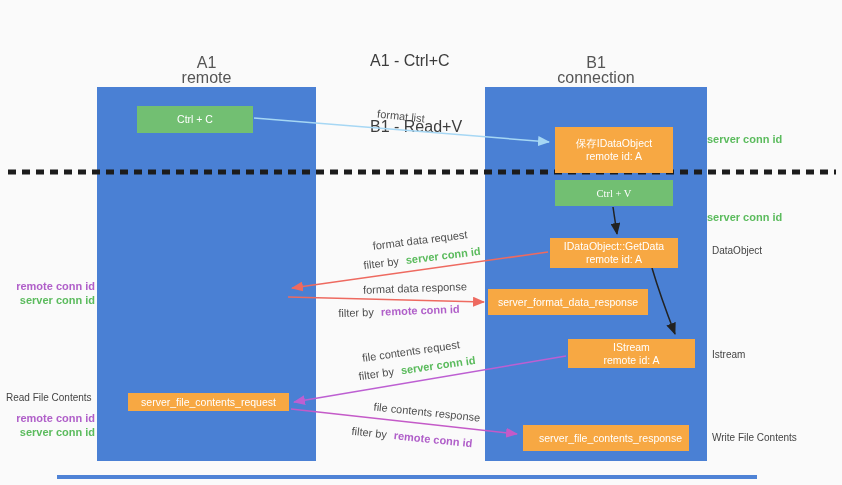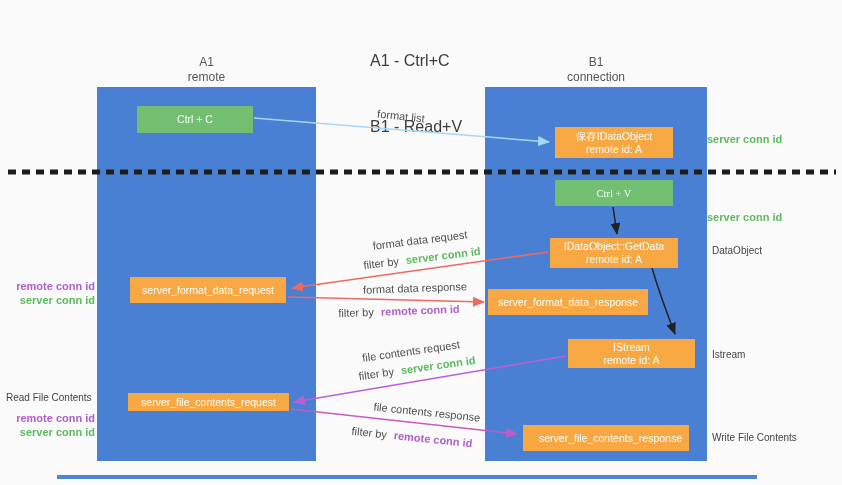--- a/index.html
+++ b/index.html
@@ -6,21 +6,21 @@
   .stage{
     position:relative;width:842px;height:485px;overflow:hidden;
     background:#fafafa;font-family:"Liberation Sans",sans-serif;
   }
   .title{
     position:absolute;left:370px;top:6px;
     font-size:16px;line-height:22px;color:#3c3c3c;white-space:pre;
   }
   .col-header{
     position:absolute;top:55px;text-align:center;
-    font-size:12px;line-height:15px;color:#555;
+    font-size:16px;line-height:15px;color:#555;
   }
   .column{
     position:absolute;top:87px;height:374px;background:#4a80d4;
   }
   .svg-layer{position:absolute;left:0;top:0;width:842px;height:485px;pointer-events:none;}
   .box{
     position:absolute;color:#fff;text-align:center;
     display:flex;flex-direction:column;justify-content:center;
     font-size:10.5px;line-height:13px;white-space:nowrap;
   }
@@ -99,37 +99,34 @@
 
     <line x1="566" y1="356" x2="294" y2="402" stroke="#bd5fd2" stroke-width="1.5" marker-end="url(#mPurple)"></line>
 
     <line x1="291" y1="409" x2="517" y2="434" stroke="#c45ac8" stroke-width="1.5" marker-end="url(#mMagenta)"></line>
   </svg>
 
   <div class="box green" style="left:137px;top:106px;width:116px;height:27px;">
     <div>Ctrl + C</div>
   </div>
 
-  <div class="box orange" style="left:555px;top:127px;width:118px;height:31px;">
+  <div class="box orange" style="left:555px;top:127px;width:118px;height:46px;">
     <div>保存IDataObject</div>
     <div>remote id: A</div>
   </div>
 
   <div class="box green" style="left:555px;top:180px;width:118px;height:26px;font-family:Liberation Serif, serif;">
     <div>Ctrl + V</div>
   </div>
 
   <div class="box orange" style="left:550px;top:238px;width:128px;height:30px;">
     <div>IDataObject::GetData</div>
     <div>remote id: A</div>
   </div>
 
-  <div class="box orange" style="left:130px;top:277px;width:156px;height:26px;">
-    <div>server_format_data_request</div>
-  </div>
 
   <div class="box orange" style="left:488px;top:289px;width:160px;height:26px;">
     <div>server_format_data_response</div>
   </div>
 
   <div class="box orange" style="left:568px;top:339px;width:127px;height:29px;">
     <div>IStream</div>
     <div>remote id: A</div>
   </div>
 

